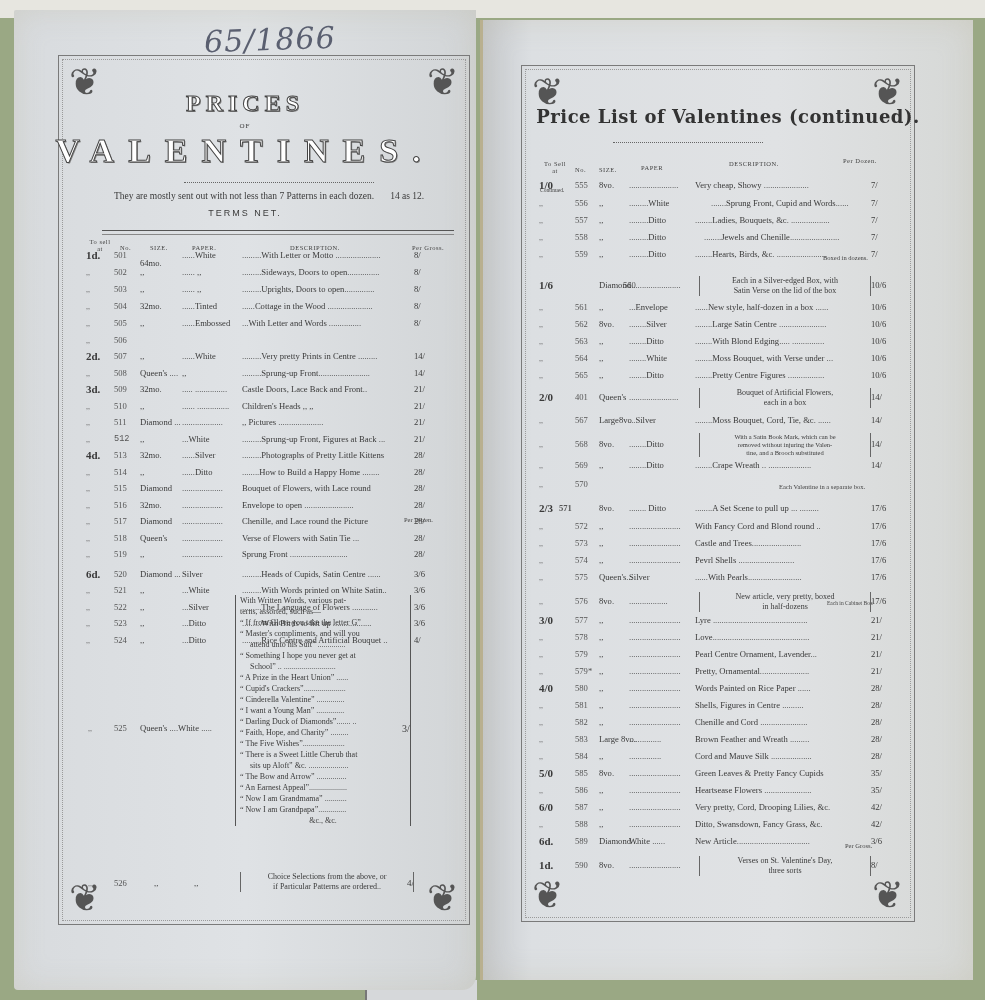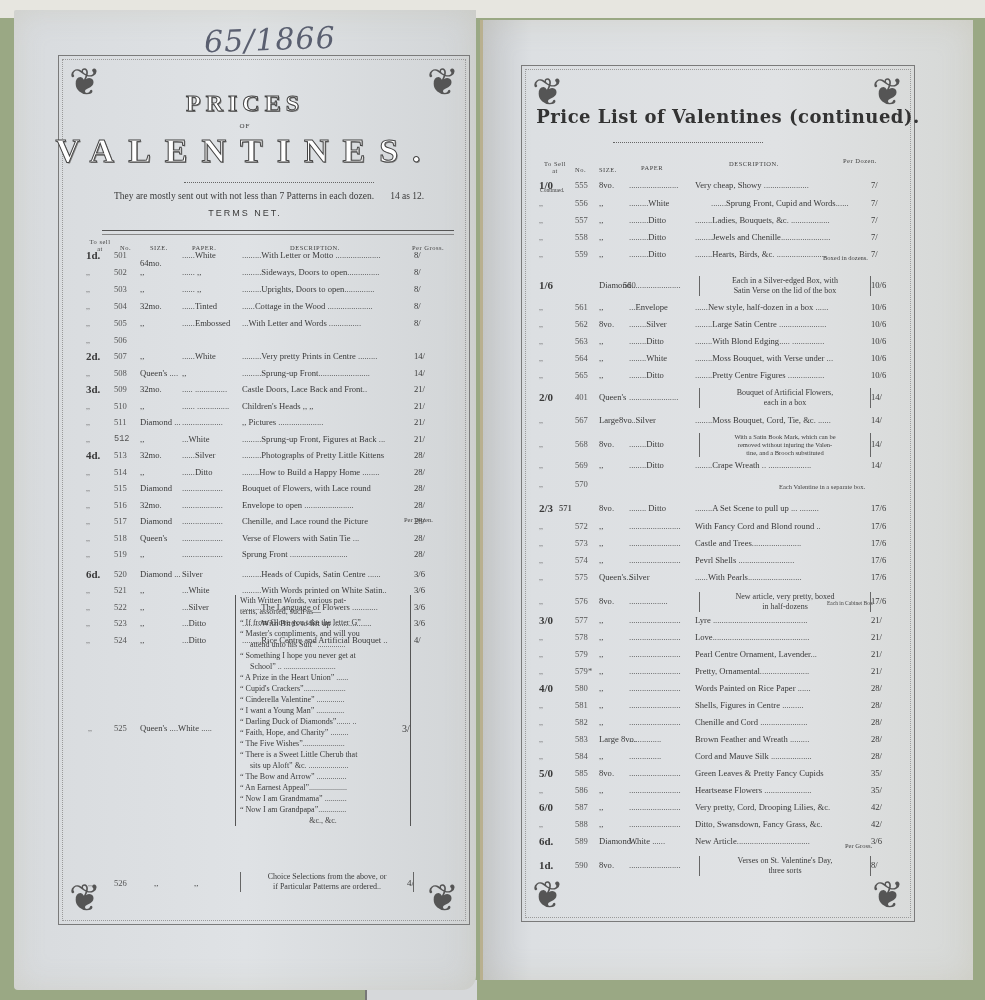--- a/index.html
+++ b/index.html
@@ -402,21 +402,21 @@
         <span style="left:62px;">,,</span>
         <span style="left:92px;">.........Ditto</span>
         <span class="desc" style="left:158px; width:172px;">........Ladies, Bouquets, &amp;c. ..................</span>
         <span class="price" style="left:334px;">7/</span>
       </div>
       <div class="row" style="left:54px; top:210px; width:380px;">
         <span class="sell ditto" style="left:2px;">,,</span>
         <span class="num" style="left:38px;">558</span>
         <span style="left:62px;">,,</span>
         <span style="left:92px;">.........Ditto</span>
-        <span class="desc" style="left:158px; width:172px;">........Jewels and Chenille.......................</span>
+        <span class="desc" style="left:167px; width:172px;">........Jewels and Chenille.......................</span>
         <span class="price" style="left:334px;">7/</span>
       </div>
       <div class="row" style="left:54px; top:227px; width:380px;">
         <span class="sell ditto" style="left:2px;">,,</span>
         <span class="num" style="left:38px;">559</span>
         <span style="left:62px;">,,</span>
         <span style="left:92px;">.........Ditto</span>
         <span class="desc" style="left:158px; width:172px;">........Hearts, Birds, &amp;c. .......................</span>
         <span class="price" style="left:334px;">7/</span>
       </div>

